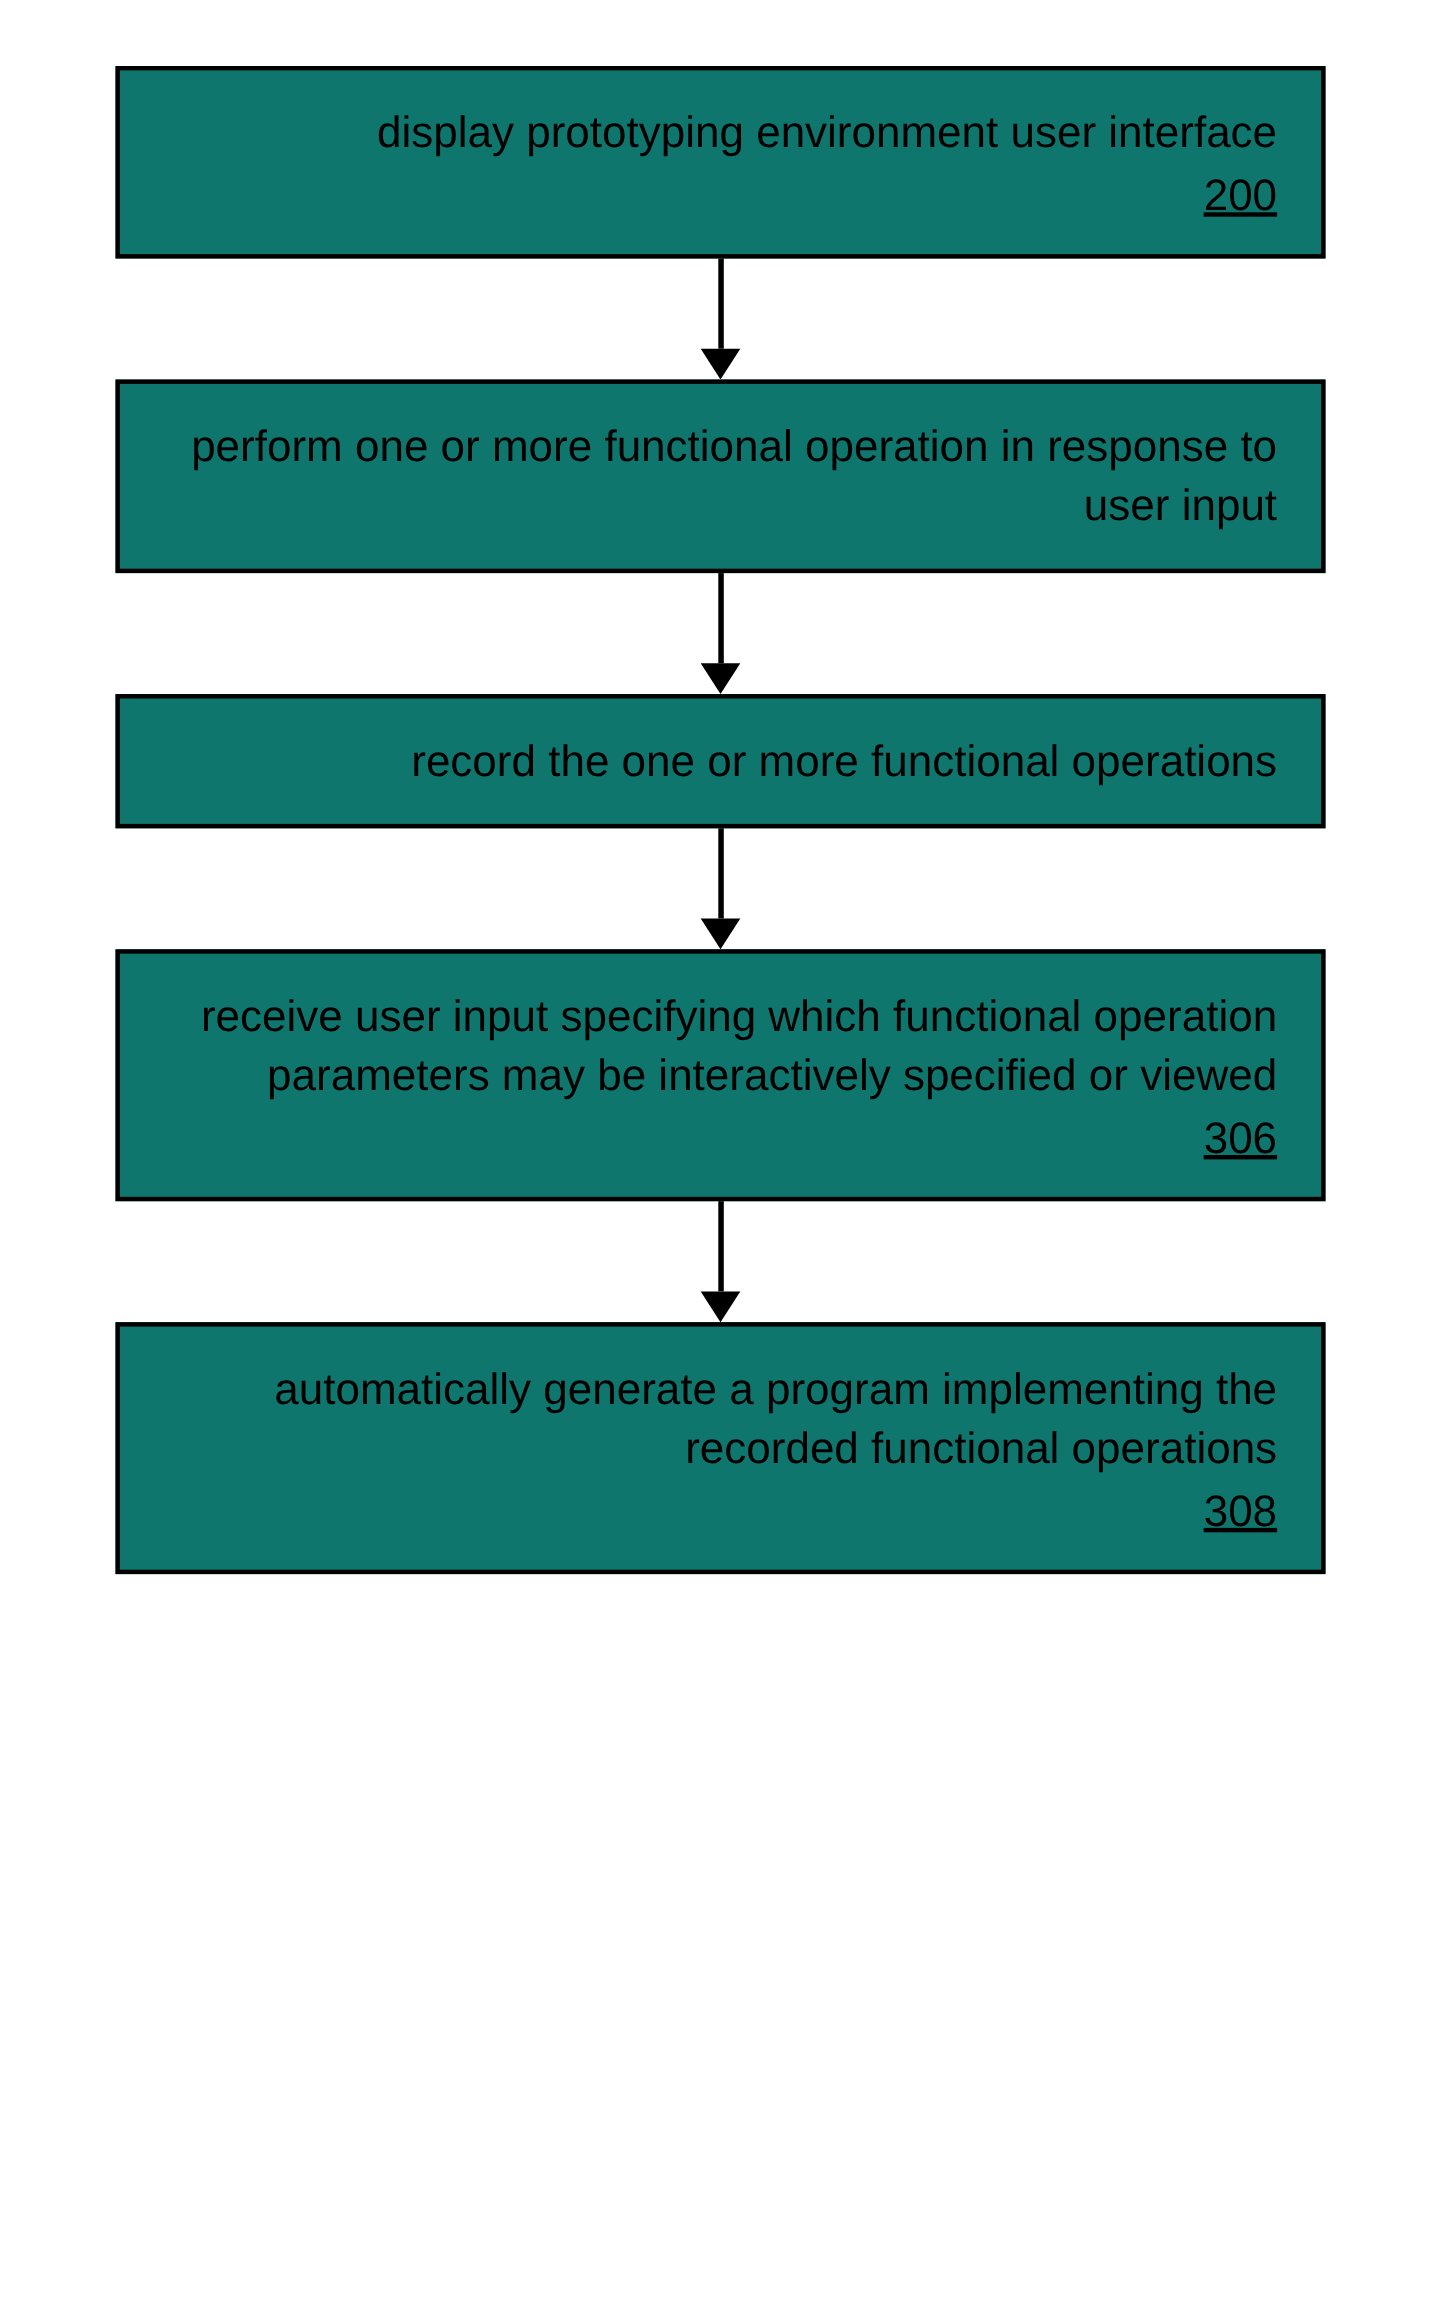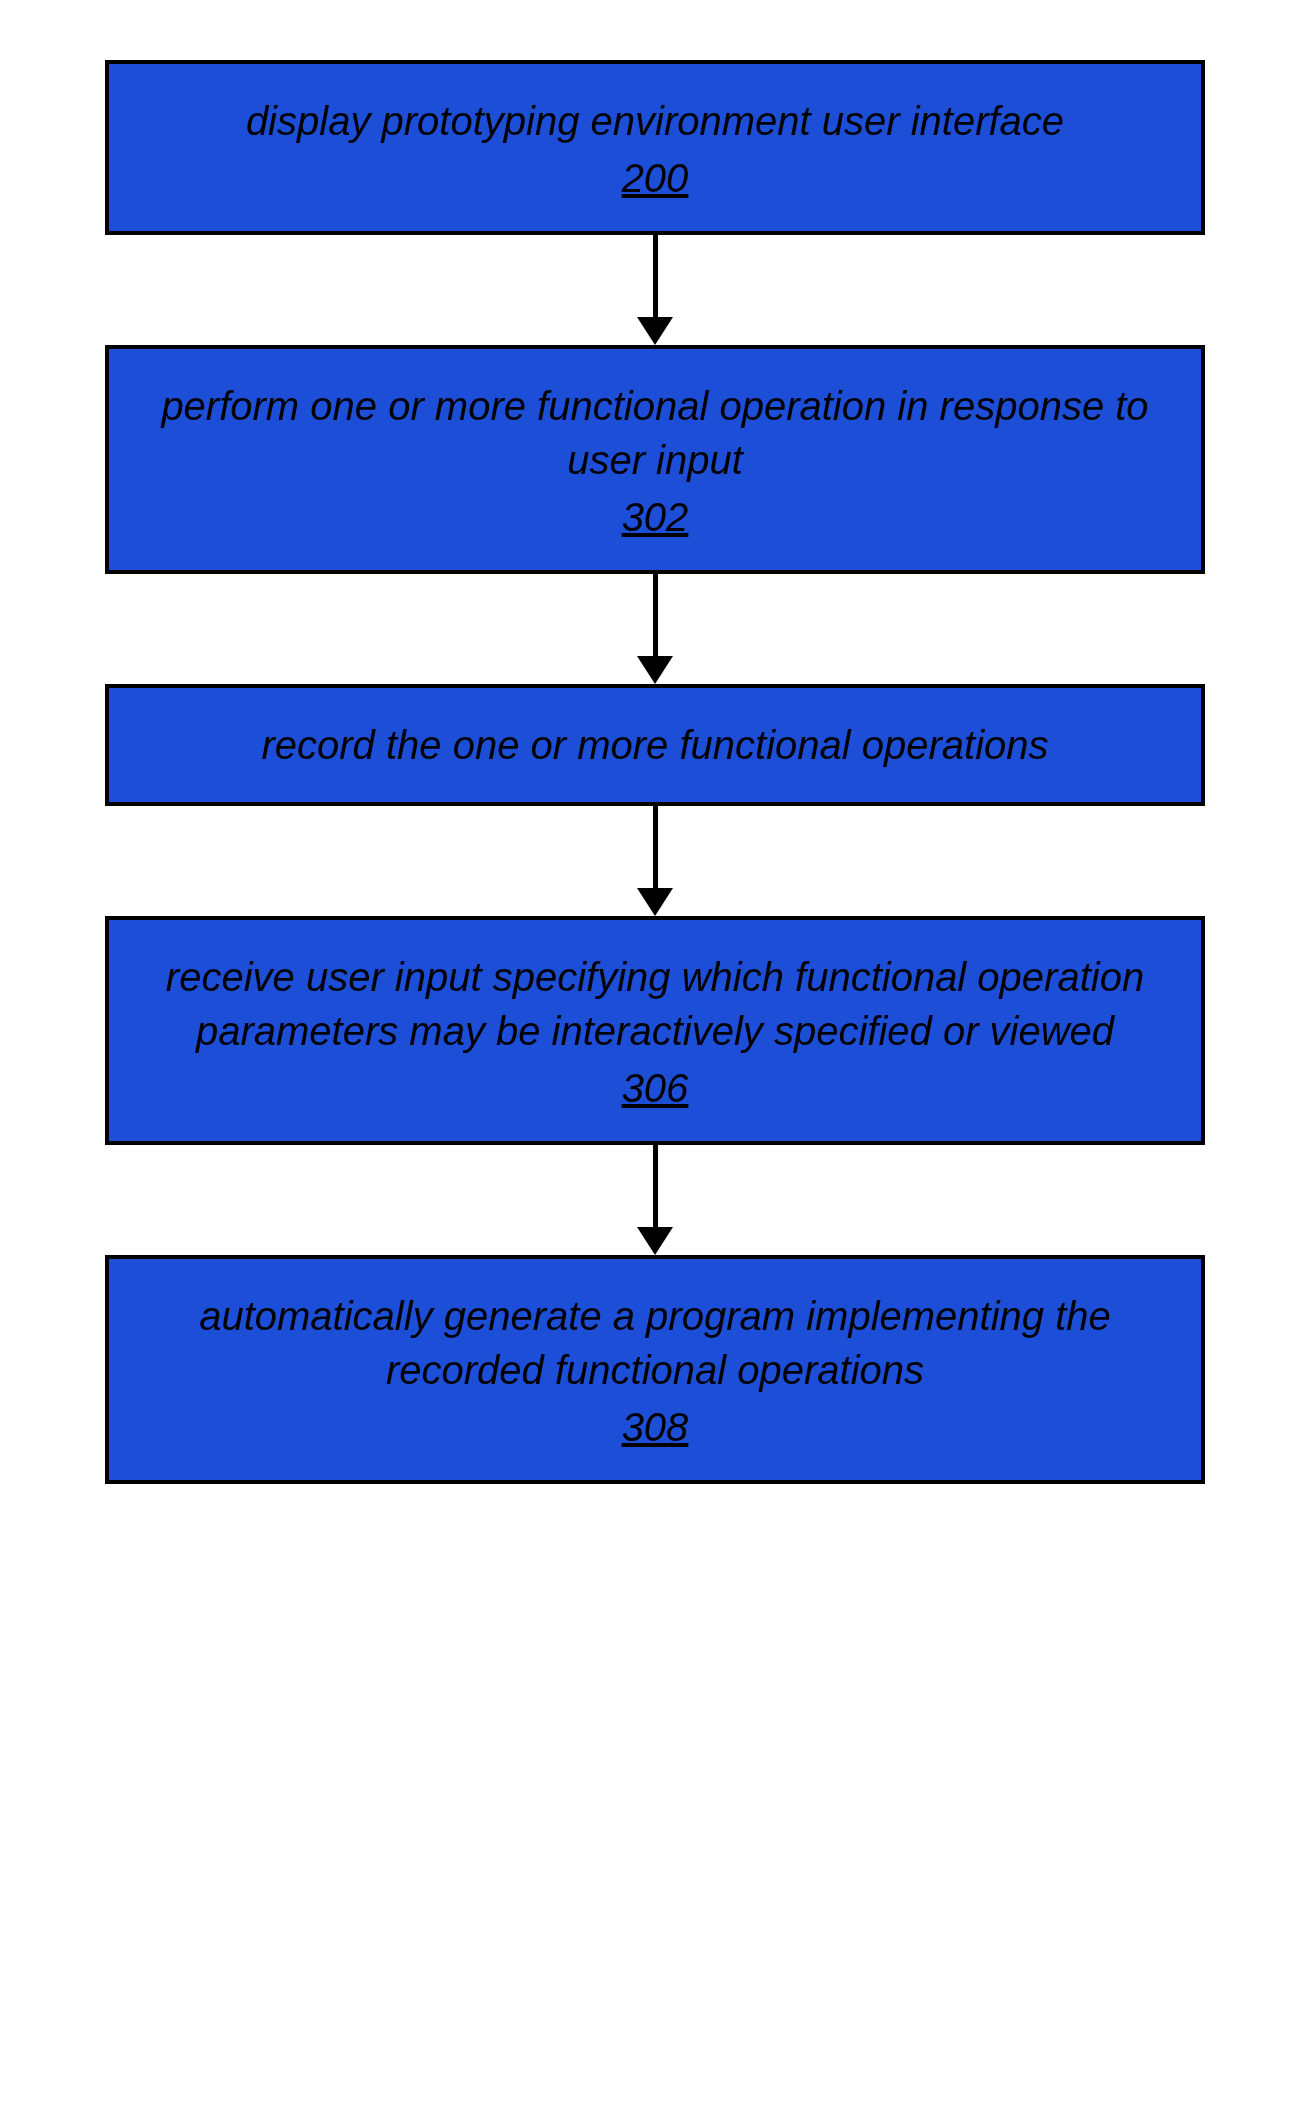--- a/index.html
+++ b/index.html
@@ -14,24 +14,23 @@
       display: flex;
       flex-direction: column;
       align-items: center;
       width: 100%;
       max-width: 1100px;
     }
     .box {
       border: 4px solid black;
       width: 100%;
       padding: 30px 40px;
-      text-align: center;
+      text-align: right;
       box-sizing: border-box;
-      background: #1d4ed8;
-      font-style: italic;
+      background: #0f766e;
     }
     .box-text {
       font-size: 40px;
       line-height: 1.35;
       color: black;
     }
     .box-number {
       font-size: 40px;
       text-decoration: underline;
       margin-top: 8px;
@@ -66,21 +65,20 @@
     <span class="box-number">200</span>
   </div>
 
   <div class="arrow">
     <div class="arrow-line"></div>
     <div class="arrow-head"></div>
   </div>
 
   <div class="box">
     <div class="box-text">perform one or more functional operation in response to user input</div>
-    <span class="box-number">302</span>
   </div>
 
   <div class="arrow">
     <div class="arrow-line"></div>
     <div class="arrow-head"></div>
   </div>
 
   <div class="box">
     <div class="box-text">record the one or more functional operations</div>
   </div>

